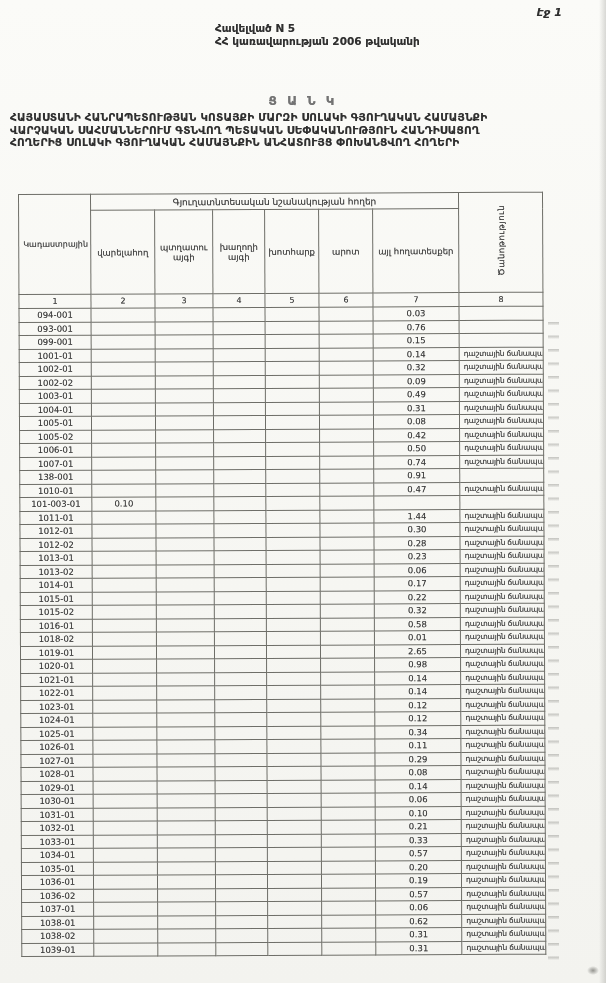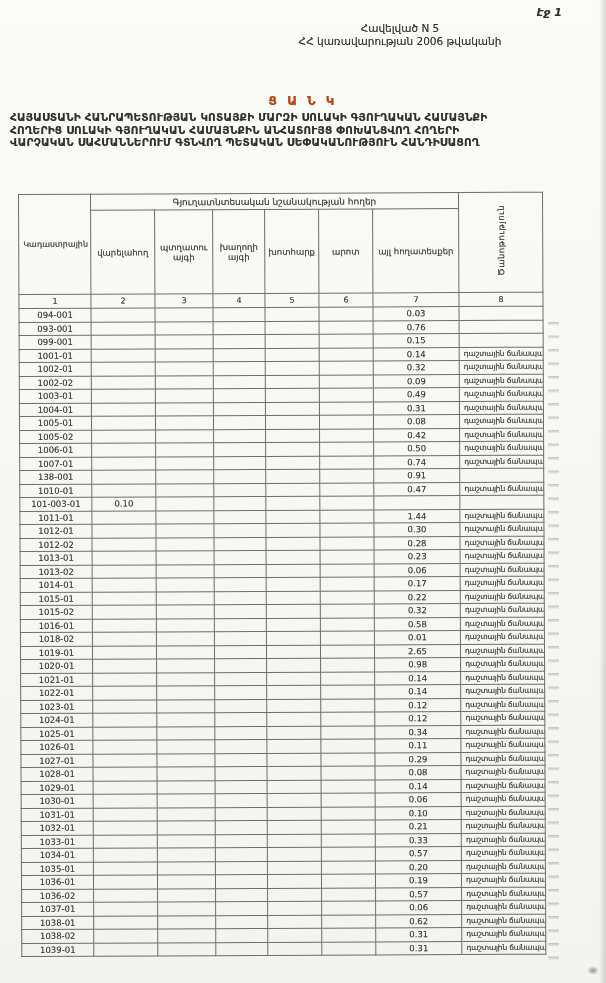--- a/index.html
+++ b/index.html
@@ -12,27 +12,27 @@
     color: #3a3a3a;
     overflow: hidden;
     text-shadow: 0 0 0.5px rgba(70,70,70,0.55);
   }
   .page-num {
     position: absolute; top: 6px; right: 44px;
     font-size: 11px; font-weight: bold; color: #2f2f2f; font-style: italic;
   }
   .annex {
     position: absolute; top: 22px; left: 215px; width: 370px;
-    text-align: center; font-size: 10.5px; font-weight: normal;
+    text-align: left; font-size: 10.5px; font-weight: bold;
     line-height: 13px; color: #2f2f2f;
   }
   .title {
     position: absolute; top: 94px; left: 0; width: 606px;
     text-align: center; font-size: 12px; font-weight: bold;
-    letter-spacing: 3px; color: #c2410c;
+    letter-spacing: 3px; color: #737373;
   }
   .subtitle {
     position: absolute; top: 111px; left: 10px; width: 586px;
     text-align: left; font-size: 10.5px; font-weight: bold;
     line-height: 12.5px; color: #2f2f2f; letter-spacing: 0.2px;
   }
   table.land-table {
     position: absolute; left: 18px; top: 194px; width: 524px;
     border-collapse: collapse; table-layout: fixed;
     transform: rotate(-0.25deg); transform-origin: top left;
@@ -91,22 +91,22 @@
 
 <div class="annex">
   <div>Հավելված N 5</div>
   <div>ՀՀ կառավարության 2006 թվականի</div>
 </div>
 
 <div class="title">Ց Ա Ն Կ</div>
 
 <div class="subtitle">
   <div>ՀԱՅԱՍՏԱՆԻ ՀԱՆՐԱՊԵՏՈՒԹՅԱՆ ԿՈՏԱՅՔԻ ՄԱՐԶԻ ՍՈԼԱԿԻ ԳՅՈՒՂԱԿԱՆ ՀԱՄԱՅՆՔԻ</div>
+  <div>ՎԱՐՉԱԿԱՆ ՍԱՀՄԱՆՆԵՐՈՒՄ ԳՏՆՎՈՂ ՊԵՏԱԿԱՆ ՍԵՓԱԿԱՆՈՒԹՅՈՒՆ ՀԱՆԴԻՍԱՑՈՂ</div>
   <div>ՀՈՂԵՐԻՑ ՍՈԼԱԿԻ ԳՅՈՒՂԱԿԱՆ ՀԱՄԱՅՆՔԻՆ ԱՆՀԱՏՈՒՅՑ ՓՈԽԱՆՑՎՈՂ ՀՈՂԵՐԻ</div>
-  <div>ՎԱՐՉԱԿԱՆ ՍԱՀՄԱՆՆԵՐՈՒՄ ԳՏՆՎՈՂ ՊԵՏԱԿԱՆ ՍԵՓԱԿԱՆՈՒԹՅՈՒՆ ՀԱՆԴԻՍԱՑՈՂ</div>
 </div>
 
 <table class="land-table">
   <colgroup>
     <col style="width:72px">
       <col style="width:64px">
       <col style="width:58px">
       <col style="width:52px">
     <col style="width:54px">
       <col style="width:54px">

